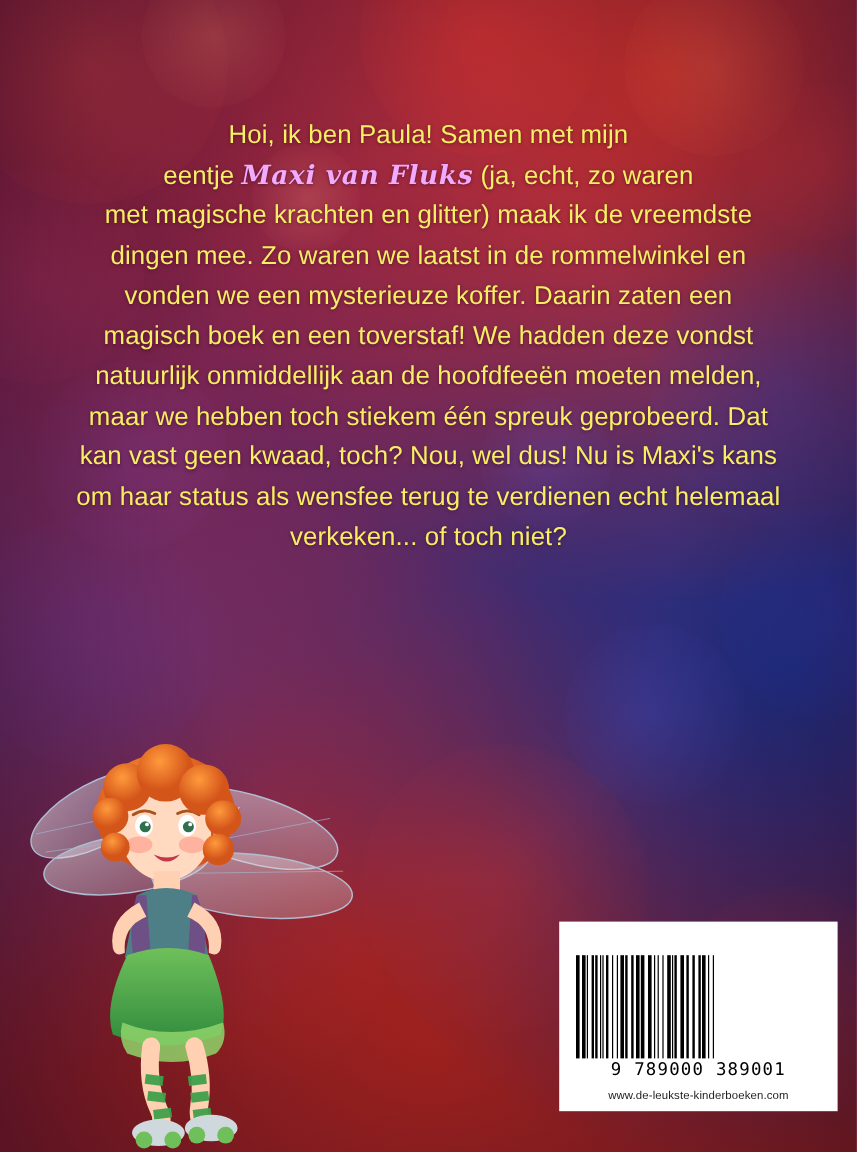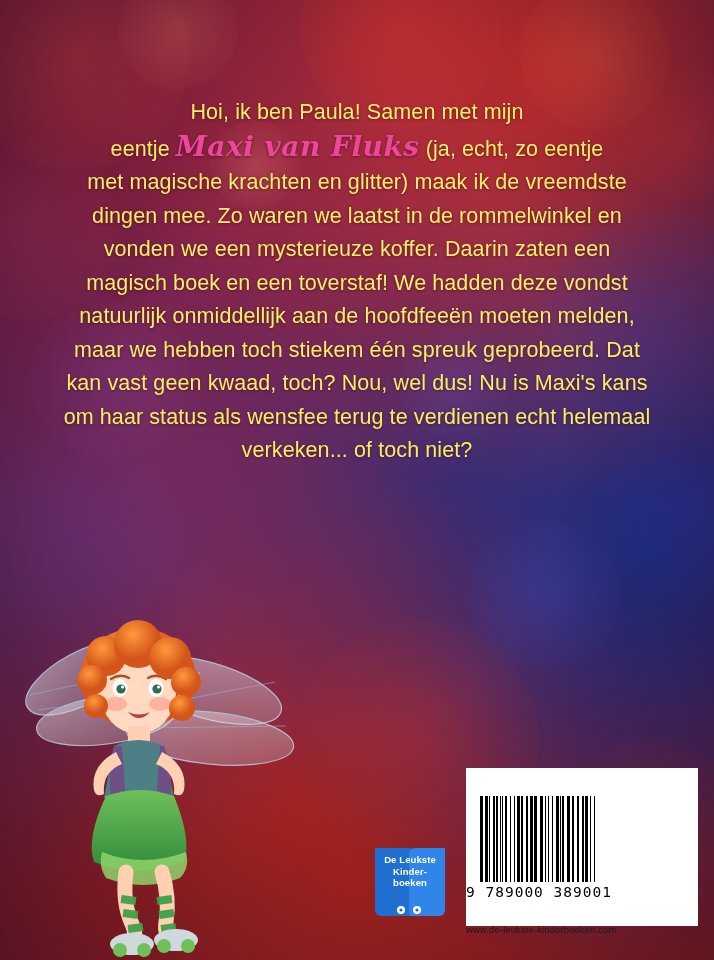--- a/index.html
+++ b/index.html
@@ -57,23 +57,23 @@
     color: #f7ef63;
     font-size: 21.5px;
     line-height: 33.5px;
     letter-spacing: 0.1px;
     text-shadow: 0 1px 3px rgba(60,0,40,0.55);
   }
   .script {
     font-family: "DejaVu Serif", serif;
     font-style: italic;
     font-weight: bold;
-    font-size: 28px;
+    font-size: 22px;
     letter-spacing: 0.5px;
-    color: #ec4899;
+    color: #f0abfc;
   }
   .translator {
     position: absolute;
     left: 62px;
     top: 550px;
     width: 590px;
     text-align: center;
     color: #ffffff;
     font-size: 21px;
     line-height: 30px;
@@ -147,32 +147,32 @@
   .bars i {
     display: block;
     background: #000;
     height: 100%;
   }
   .isbn {
     position: absolute;
     left: 0;
     top: 116px;
     width: 232px;
-    text-align: left;
+    text-align: center;
     color: #000;
     font-family: "DejaVu Sans Mono", monospace;
     font-size: 14.5px;
     letter-spacing: 1px;
   }
   .site {
     position: absolute;
     left: 0;
-    top: 156px;
+    top: 140px;
     width: 232px;
-    text-align: left;
+    text-align: center;
     color: #1c1c1c;
     font-size: 9.5px;
     letter-spacing: 0.1px;
   }
 </style>
 </head>
 <body>
 
 <div id="cover">
 
@@ -192,21 +192,21 @@
   <div class="bokeh" style="left:300px;top:620px;width:240px;height:240px;background:radial-gradient(circle,rgba(220,50,40,0.26),rgba(220,50,40,0.04) 70%,rgba(220,50,40,0) 72%);"></div>
   <div class="bokeh" style="left:120px;top:700px;width:200px;height:200px;background:radial-gradient(circle,rgba(200,45,40,0.24),rgba(200,45,40,0.04) 70%,rgba(200,45,40,0) 72%);"></div>
   <div class="bokeh" style="left:560px;top:740px;width:190px;height:190px;background:radial-gradient(circle,rgba(210,55,45,0.28),rgba(210,55,45,0.04) 70%,rgba(210,55,45,0) 72%);"></div>
   <div class="bokeh" style="left:210px;top:120px;width:90px;height:90px;background:radial-gradient(circle,rgba(255,150,130,0.22),rgba(255,150,130,0.03) 70%,rgba(255,150,130,0) 72%);"></div>
   <div class="bokeh" style="left:400px;top:330px;width:110px;height:110px;background:radial-gradient(circle,rgba(120,90,200,0.20),rgba(120,90,200,0.03) 70%,rgba(120,90,200,0) 72%);"></div>
 
   <div class="bg-vignette"></div>
 
   <div class="blurb">
     <span>Hoi, ik ben Paula! Samen met mijn</span><br>
-    <span>eentje </span><span class="script">Maxi van Fluks</span><span> (ja, echt, zo eentje</span><br>
+    <span>eentje </span><span class="script">Maxi van Fluks</span><span> (ja, echt, zo waren</span><br>
     <span>met magische krachten en glitter) maak ik de vreemdste dingen mee. Zo waren we laatst in de rommelwinkel en vonden we een mysterieuze koffer. Daarin zaten een magisch boek en een toverstaf! We hadden deze vondst natuurlijk onmiddellijk aan de hoofdfeeën moeten melden, maar we hebben toch stiekem één spreuk geprobeerd. Dat kan vast geen kwaad, toch? Nou, wel dus! Nu is Maxi's kans om haar status als wensfee terug te verdienen echt helemaal verkeken... of toch niet?</span>
   </div>
 
 
   <div class="fairy">
     <svg viewBox="0 0 290 360" width="290" height="360" xmlns="http://www.w3.org/2000/svg">
       <defs>
         <linearGradient id="wingG" x1="0" y1="0" x2="1" y2="1">
           <stop offset="0%" stop-color="#ffffff" stop-opacity="0.55"></stop>
           <stop offset="100%" stop-color="#cfe6f5" stop-opacity="0.25"></stop>
@@ -292,35 +292,20 @@
 
       <ellipse cx="122" cy="344" rx="22" ry="11" fill="#cfd8dc"></ellipse>
       <ellipse cx="166" cy="340" rx="22" ry="11" fill="#cfd8dc"></ellipse>
       <circle cx="110" cy="350" r="7" fill="#6fc05a"></circle>
       <circle cx="134" cy="350" r="7" fill="#6fc05a"></circle>
       <circle cx="154" cy="346" r="7" fill="#6fc05a"></circle>
       <circle cx="178" cy="346" r="7" fill="#6fc05a"></circle>
     </svg>
   </div>
 
-  <div class="logo">
-    <svg viewBox="0 0 78 84" width="78" height="84" xmlns="http://www.w3.org/2000/svg">
-      <path d="M4 8 h34 a6 6 0 0 1 6 6 v62 h-34 a6 6 0 0 1 -6 -6 Z" fill="#1f6fd0"></path>
-      <path d="M74 8 h-30 a6 6 0 0 0 -6 6 v62 h30 a6 6 0 0 0 6 -6 Z" fill="#2f86e8"></path>
-      <circle cx="30" cy="70" r="4" fill="#ffffff"></circle>
-      <circle cx="46" cy="70" r="4" fill="#ffffff"></circle>
-      <circle cx="30" cy="70" r="1.6" fill="#1f6fd0"></circle>
-      <circle cx="46" cy="70" r="1.6" fill="#1f6fd0"></circle>
-    </svg>
-    <div class="logo-text">
-      <div>De Leukste</div>
-      <div>Kinder-</div>
-      <div>boeken</div>
-    </div>
-  </div>
 
   <div class="barcode-box">
     <div class="bars" id="bars">
         <i style="width:3px;background:#000;"></i>
         <i style="width:2px;background:transparent;"></i>
         <i style="width:3px;background:#000;"></i>
         <i style="width:1px;background:transparent;"></i>
         <i style="width:1px;background:#000;"></i>
         <i style="width:3px;background:transparent;"></i>
         <i style="width:2px;background:#000;"></i>

